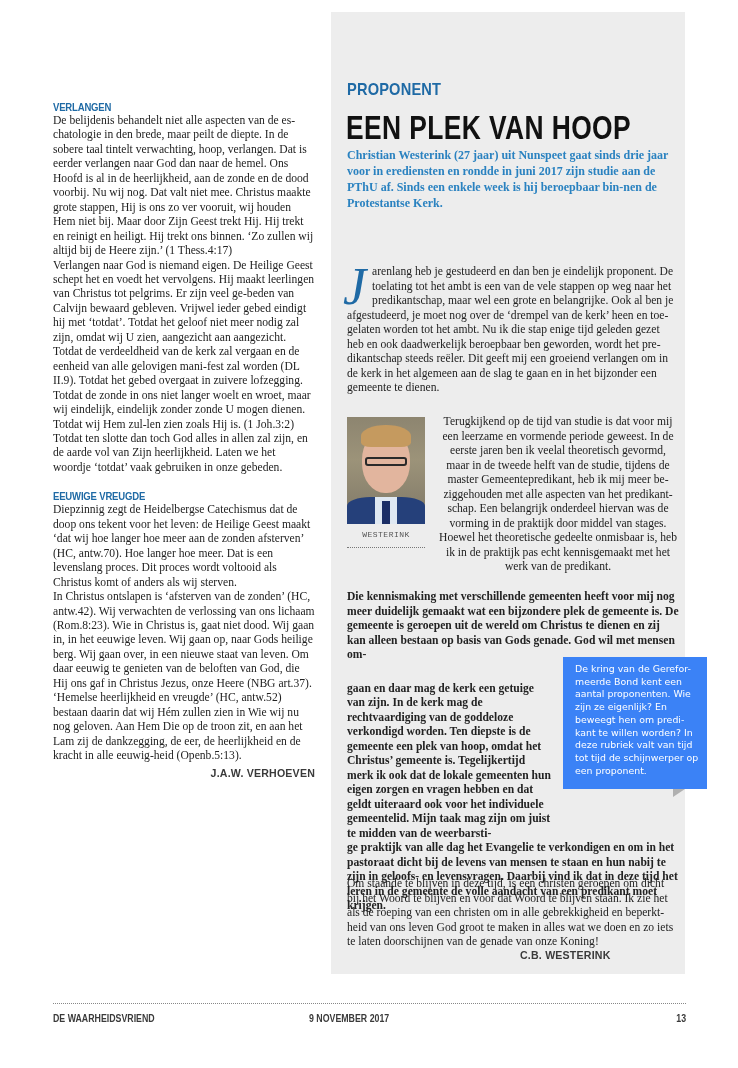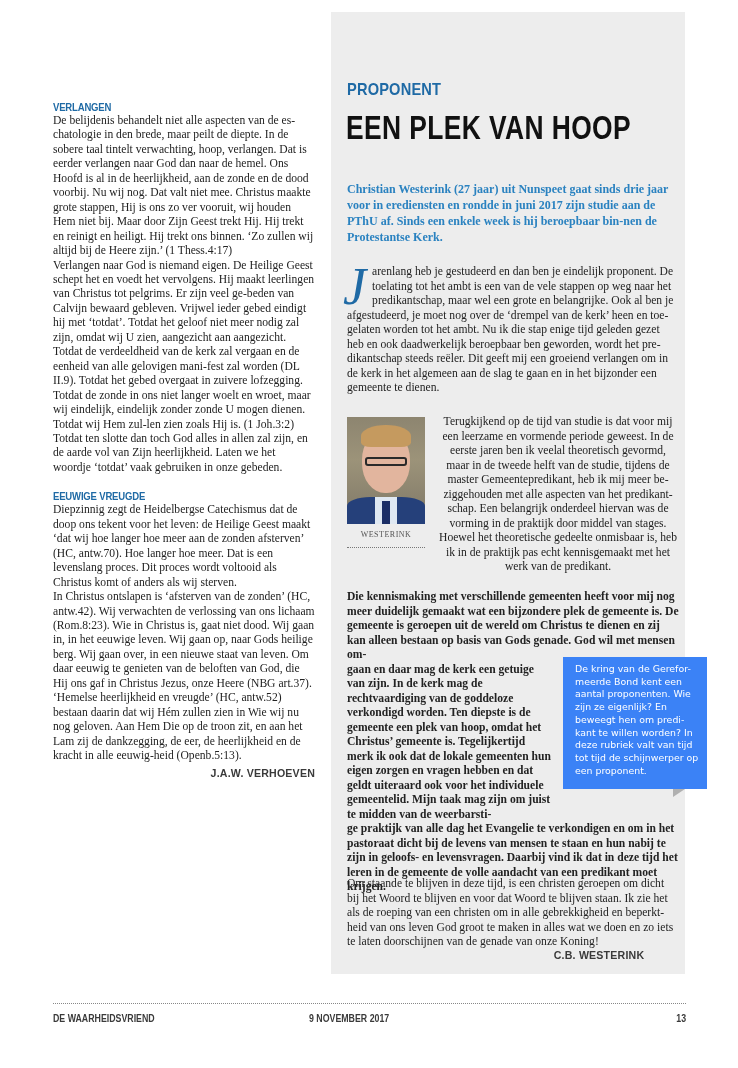--- a/index.html
+++ b/index.html
@@ -38,21 +38,21 @@
   #headline {
     position: absolute; left: 346px; top: 108px;
     font-family: "Liberation Sans", "DejaVu Sans", sans-serif;
     font-weight: bold; font-size: 33px; color: #111;
     transform: scaleX(0.80); transform-origin: left; letter-spacing: 0.5px;
     line-height: 40px; white-space: nowrap;
   }
   #intro {
     position: absolute; left: 347px; top: 147px; width: 330px;
     font-family: "Liberation Serif", "DejaVu Serif", serif;
-    font-weight: bold; font-size: 12px; line-height: 16px; color: #2a82c0; margin-top: 34px;
+    font-weight: bold; font-size: 12px; line-height: 16px; color: #2a82c0;
   }
   .body-r {
     position: absolute;
     font-family: "Liberation Serif", "DejaVu Serif", serif;
     font-size: 11.6px; line-height: 14.5px; color: #222;
   }
   #p1 { left: 347px; top: 265px; width: 332px; }
   #dropcap {
     float: left; font-size: 52px; line-height: 42px; color: #1f6aa5;
     font-family: "Liberation Serif", "DejaVu Serif", serif;
@@ -83,32 +83,32 @@
   #photo .shirt {
     position: absolute; left: 28px; top: 80px; width: 22px; height: 27px;
     background: #dfe8f2;
   }
   #photo .tie {
     position: absolute; left: 35px; top: 84px; width: 8px; height: 23px;
     background: #1b2e66;
   }
   #photo-caption {
     position: absolute; left: 347px; top: 530px; width: 78px; text-align: center;
-    font-family: Liberation Serif, serif;
+    font-family: Liberation Mono, monospace;
     font-size: 8px; color: #555; letter-spacing: 0.5px;
   }
   #photo-rule {
     position: absolute; left: 347px; top: 547px; width: 78px;
     border-top: 1px dotted #777;
   }
   #p3 { left: 347px; top: 590px; width: 332px; font-weight: bold; }
-  #p3 .narrow { display: block; width: 205px; }
+  #p3 .narrow { display: block; width: 205px; margin-top: 19px; }
   #p4 { left: 347px; top: 877px; width: 332px; }
   #author-r {
-    position: absolute; left: 520px; top: 949px; width: 158px; text-align: center;
+    position: absolute; left: 520px; top: 949px; width: 158px; text-align: left;
     font-family: "Liberation Sans", "DejaVu Sans", sans-serif;
     font-weight: bold; font-size: 10.6px; color: #3a3a3a; letter-spacing: 0.2px;
   }
 
   
   #callout {
     position: absolute; left: 563px; top: 657px; width: 144px; height: 132px;
     background: #3b82f6; box-sizing: border-box; padding: 6px 8px 0 12px;
     font-family: "DejaVu Sans", sans-serif; font-size: 9.4px; line-height: 12.7px;
     color: #ffffff;

